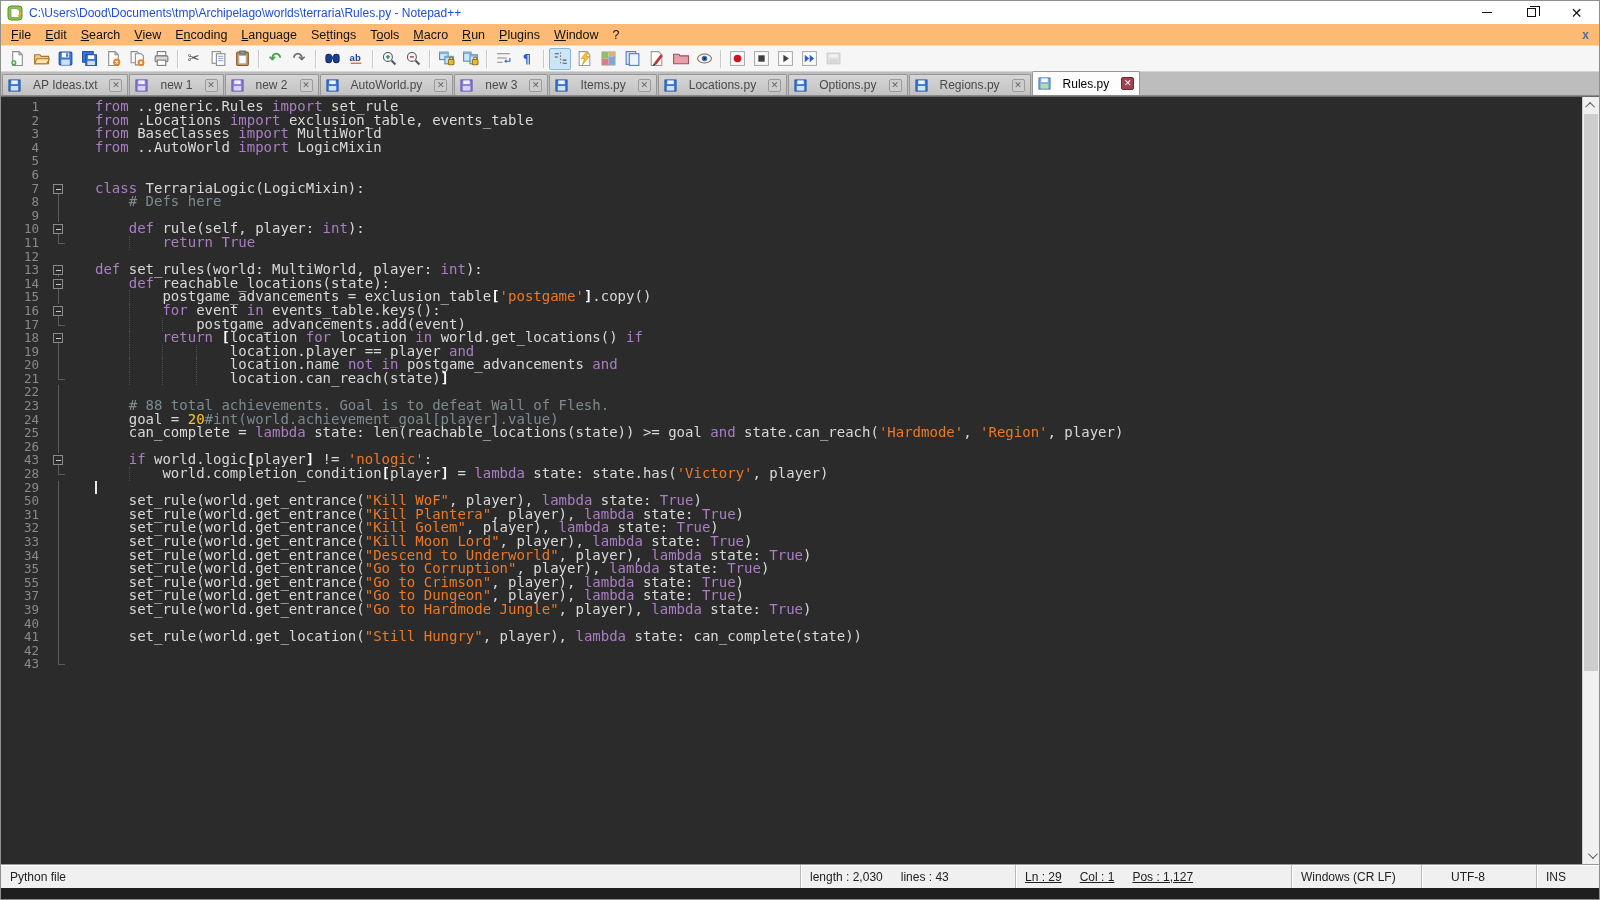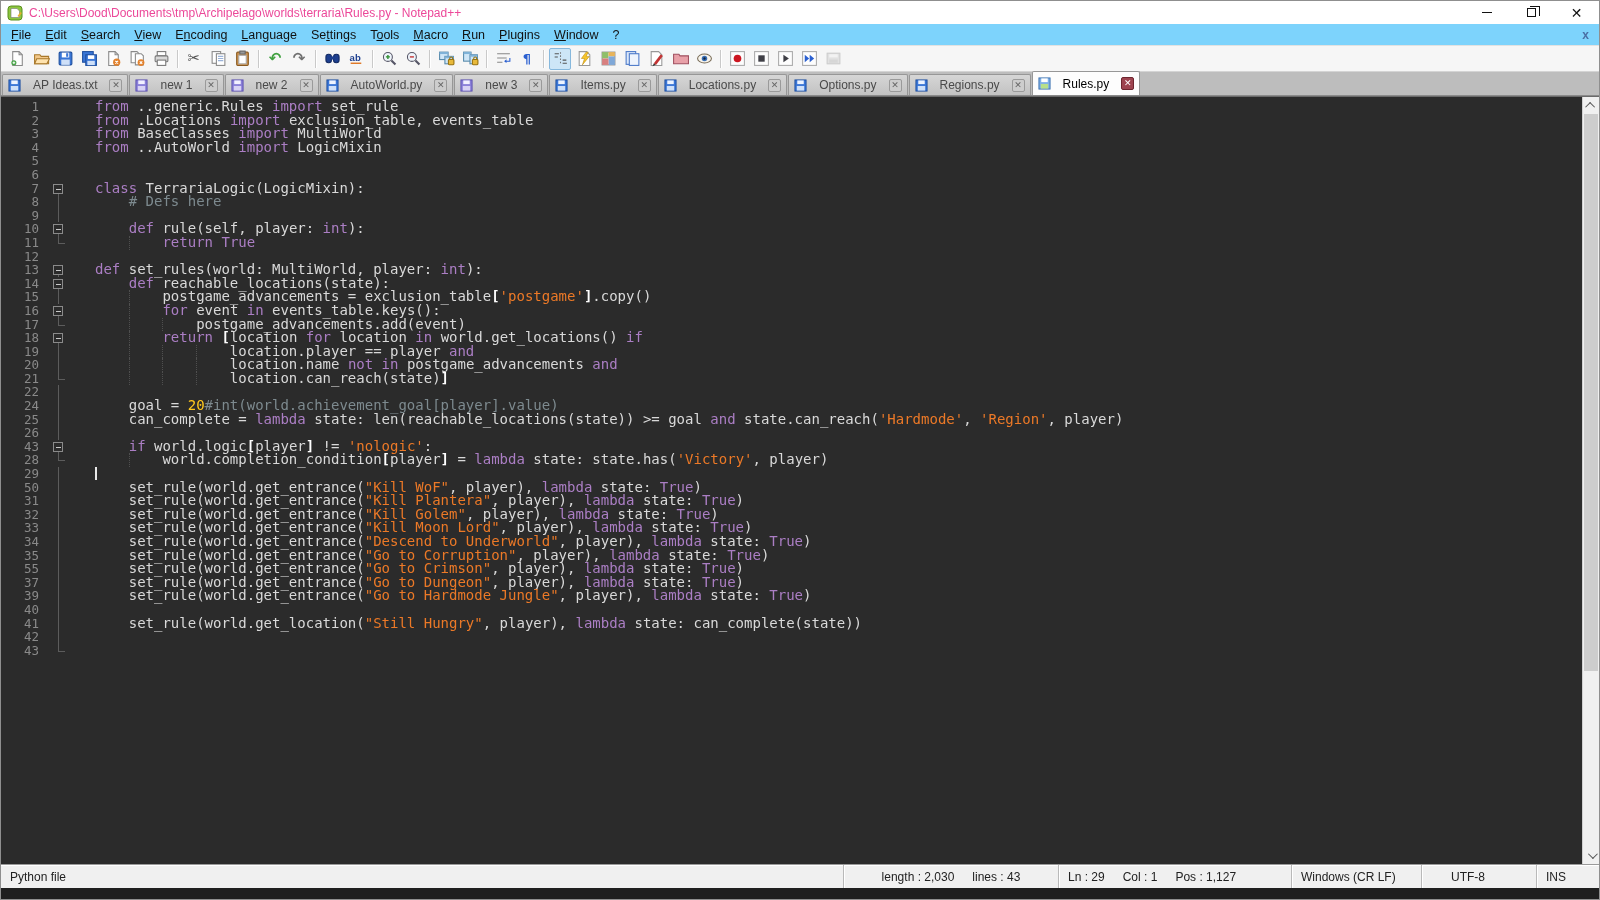--- a/index.html
+++ b/index.html
@@ -2,29 +2,29 @@
 <html><head>
 <meta charset="utf-8">
 <style>
   html,body{margin:0;padding:0;background:#444;}
   *{box-sizing:border-box;}
   .window{width:1600px;height:900px;background:#fff;border:1px solid #8f8f8f;
     font-family:"Liberation Sans",sans-serif;display:flex;flex-direction:column;overflow:hidden;}
   
   .titlebar{height:23px;background:#ffffff;display:flex;align-items:center;flex:0 0 auto;}
   .np-icon{width:16px;height:16px;margin:0 6px 0 6px;flex:0 0 auto;}
-  .title-text{font-size:12px;color:#ec4899;white-space:nowrap;}
+  .title-text{font-size:12px;color:#1d4ed8;white-space:nowrap;}
   .win-controls{margin-left:auto;display:flex;height:100%;}
   .win-btn{width:45px;display:flex;align-items:center;justify-content:center;cursor:default;}
   .min-glyph{width:10px;height:1px;background:#111;display:block;}
   .max-glyph{width:9px;height:9px;border:1px solid #111;position:relative;display:block;background:#fff;}
   .max-glyph:before{content:"";position:absolute;left:2px;top:-3px;width:9px;height:9px;border:1px solid #111;border-left:none;border-bottom:none;}
   .close-glyph{font-size:14px;color:#111;line-height:1;}
   
-  .menubar{height:21px;background:#7dd3fc;display:flex;align-items:center;padding-left:3px;flex:0 0 auto;font-size:12.5px;color:#111;}
+  .menubar{height:21px;background:#fdba74;display:flex;align-items:center;padding-left:3px;flex:0 0 auto;font-size:12.5px;color:#111;}
   .menu-item{padding:2px 7px;white-space:nowrap;}
   .menu-item u{text-decoration:underline;}
   .mdi-close{margin-left:auto;margin-right:10px;color:#4a6fa5;font-size:12px;font-weight:bold;}
   
   .toolbar{height:27px;background:#f6f6f6;border-top:1px solid #e2e2e2;border-bottom:1px solid #d4d4d4;
     display:flex;align-items:center;padding-left:4px;flex:0 0 auto;}
   .ti{width:22px;height:22px;display:flex;align-items:center;justify-content:center;border-radius:2px;margin:0 1px;}
   .ti svg{width:17px;height:17px;display:block;}
   .ti .g{font-size:15px;line-height:1;font-family:"DejaVu Sans",sans-serif;}
   .ti.pressed{background:#cde6f7;border:1px solid #86b8dd;}
@@ -68,22 +68,22 @@
   .chev{width:7px;height:7px;border-left:1.6px solid #555;border-top:1.6px solid #555;}
   .chev.up{transform:rotate(45deg) translateY(2px);}
   .chev.down{transform:rotate(225deg) translateY(2px);}
   .sb-track{flex:1;position:relative;}
   .sb-thumb{position:absolute;left:1px;right:1px;top:0;height:76%;background:#cdcdcd;}
   
   .statusbar{height:24px;background:#f0f0f0;border-top:1px solid #9a9a9a;box-shadow:inset 0 1px 0 #ffffff;
     display:flex;align-items:center;font-size:12px;color:#222;flex:0 0 auto;}
   .st-cell{height:100%;display:flex;align-items:center;padding:0 9px;border-right:1px solid #b9b9b9;box-shadow:1px 0 0 #ffffff;white-space:nowrap;gap:18px;}
   .st-doctype{flex:1 1 auto;}
-  .st-lenlines{width:215px;flex:0 0 auto;justify-content:center;}
-  .st-pos{width:233px;flex:0 0 auto;}
+  .st-lenlines{width:215px;flex:0 0 auto;}
+  .st-pos{width:276px;flex:0 0 auto;text-decoration:underline;}
   .st-eol{width:130px;flex:0 0 auto;}
   .st-enc{width:115px;flex:0 0 auto;padding-left:29px;}
   .st-ins{width:62px;flex:0 0 auto;border-right:none;}
   .bottom-strip{height:11px;background:#1f1f1f;flex:0 0 auto;}
 </style>
 </head>
 <body>
 
 <div class="window">
 
@@ -479,20 +479,21 @@
         <div class="row"><div class="num">13</div><div class="fold box"><span class="fbox"></span></div><div class="code"><span class="c-k">def</span><span class="c-d"> set_rules(world: MultiWorld, player: </span><span class="c-k">int</span><span class="c-d">):</span></div></div>
         <div class="row"><div class="num">14</div><div class="fold box"><span class="fbox"></span></div><div class="code"><span class="c-d">    </span><span class="c-k">def</span><span class="c-d"> reachable_locations(state):</span></div></div>
         <div class="row"><div class="num">15</div><div class="fold v"></div><div class="code"><span class="guide" style="left: calc(4ch + 26px);"></span><span class="c-d">        postgame_advancements = exclusion_table</span><span class="c-b">[</span><span class="c-s">'postgame'</span><span class="c-b">]</span><span class="c-d">.copy()</span></div></div>
         <div class="row"><div class="num">16</div><div class="fold box"><span class="fbox"></span></div><div class="code"><span class="guide" style="left: calc(4ch + 26px);"></span><span class="c-d">        </span><span class="c-k">for</span><span class="c-d"> event </span><span class="c-k">in</span><span class="c-d"> events_table.keys():</span></div></div>
         <div class="row"><div class="num">17</div><div class="fold end"></div><div class="code"><span class="guide" style="left: calc(4ch + 26px);"></span><span class="guide" style="left: calc(8ch + 26px);"></span><span class="c-d">            postgame_advancements.add(event)</span></div></div>
         <div class="row"><div class="num">18</div><div class="fold box"><span class="fbox"></span></div><div class="code"><span class="guide" style="left: calc(4ch + 26px);"></span><span class="c-d">        </span><span class="c-k">return</span><span class="c-d"> </span><span class="c-b">[</span><span class="c-d">location </span><span class="c-k">for</span><span class="c-d"> location </span><span class="c-k">in</span><span class="c-d"> world.get_locations() </span><span class="c-k">if</span></div></div>
         <div class="row"><div class="num">19</div><div class="fold v"></div><div class="code"><span class="guide" style="left: calc(4ch + 26px);"></span><span class="guide" style="left: calc(8ch + 26px);"></span><span class="guide" style="left: calc(12ch + 26px);"></span><span class="c-d">                location.player == player </span><span class="c-k">and</span></div></div>
         <div class="row"><div class="num">20</div><div class="fold v"></div><div class="code"><span class="guide" style="left: calc(4ch + 26px);"></span><span class="guide" style="left: calc(8ch + 26px);"></span><span class="guide" style="left: calc(12ch + 26px);"></span><span class="c-d">                location.name </span><span class="c-k">not</span><span class="c-d"> </span><span class="c-k">in</span><span class="c-d"> postgame_advancements </span><span class="c-k">and</span></div></div>
         <div class="row"><div class="num">21</div><div class="fold end"></div><div class="code"><span class="guide" style="left: calc(4ch + 26px);"></span><span class="guide" style="left: calc(8ch + 26px);"></span><span class="guide" style="left: calc(12ch + 26px);"></span><span class="c-d">                location.can_reach(state)</span><span class="c-b">]</span></div></div>
         <div class="row"><div class="num">22</div><div class="fold v"></div><div class="code"></div></div>
+        <div class="row"><div class="num">23</div><div class="fold v"></div><div class="code"><span class="c-c">    # 88 total achievements. Goal is to defeat Wall of Flesh.</span></div></div>
         <div class="row"><div class="num">24</div><div class="fold v"></div><div class="code"><span class="c-d">    goal = </span><span class="c-n">20</span><span class="c-c">#int(world.achievement_goal[player].value)</span></div></div>
         <div class="row"><div class="num">25</div><div class="fold v"></div><div class="code"><span class="c-d">    can_complete = </span><span class="c-k">lambda</span><span class="c-d"> state: len(reachable_locations(state)) &gt;= goal </span><span class="c-k">and</span><span class="c-d"> state.can_reach(</span><span class="c-s">'Hardmode'</span><span class="c-d">, </span><span class="c-s">'Region'</span><span class="c-d">, player)</span></div></div>
         <div class="row"><div class="num">26</div><div class="fold v"></div><div class="code"></div></div>
         <div class="row"><div class="num">43</div><div class="fold box"><span class="fbox"></span></div><div class="code"><span class="c-d">    </span><span class="c-k">if</span><span class="c-d"> world.logic</span><span class="c-b">[</span><span class="c-d">player</span><span class="c-b">]</span><span class="c-d"> != </span><span class="c-s">'nologic'</span><span class="c-d">:</span></div></div>
         <div class="row"><div class="num">28</div><div class="fold end"></div><div class="code"><span class="guide" style="left: calc(4ch + 26px);"></span><span class="c-d">        world.completion_condition</span><span class="c-b">[</span><span class="c-d">player</span><span class="c-b">]</span><span class="c-d"> = </span><span class="c-k">lambda</span><span class="c-d"> state: state.has(</span><span class="c-s">'Victory'</span><span class="c-d">, player)</span></div></div>
         <div class="row"><div class="num">29</div><div class="fold v"></div><div class="code"><span class="caret"></span></div></div>
         <div class="row"><div class="num">50</div><div class="fold v"></div><div class="code"><span class="c-d">    set_rule(world.get_entrance(</span><span class="c-s">"Kill WoF"</span><span class="c-d">, player), </span><span class="c-k">lambda</span><span class="c-d"> state: </span><span class="c-k">True</span><span class="c-d">)</span></div></div>
         <div class="row"><div class="num">31</div><div class="fold v"></div><div class="code"><span class="c-d">    set_rule(world.get_entrance(</span><span class="c-s">"Kill Plantera"</span><span class="c-d">, player), </span><span class="c-k">lambda</span><span class="c-d"> state: </span><span class="c-k">True</span><span class="c-d">)</span></div></div>
         <div class="row"><div class="num">32</div><div class="fold v"></div><div class="code"><span class="c-d">    set_rule(world.get_entrance(</span><span class="c-s">"Kill Golem"</span><span class="c-d">, player), </span><span class="c-k">lambda</span><span class="c-d"> state: </span><span class="c-k">True</span><span class="c-d">)</span></div></div>
         <div class="row"><div class="num">33</div><div class="fold v"></div><div class="code"><span class="c-d">    set_rule(world.get_entrance(</span><span class="c-s">"Kill Moon Lord"</span><span class="c-d">, player), </span><span class="c-k">lambda</span><span class="c-d"> state: </span><span class="c-k">True</span><span class="c-d">)</span></div></div>

